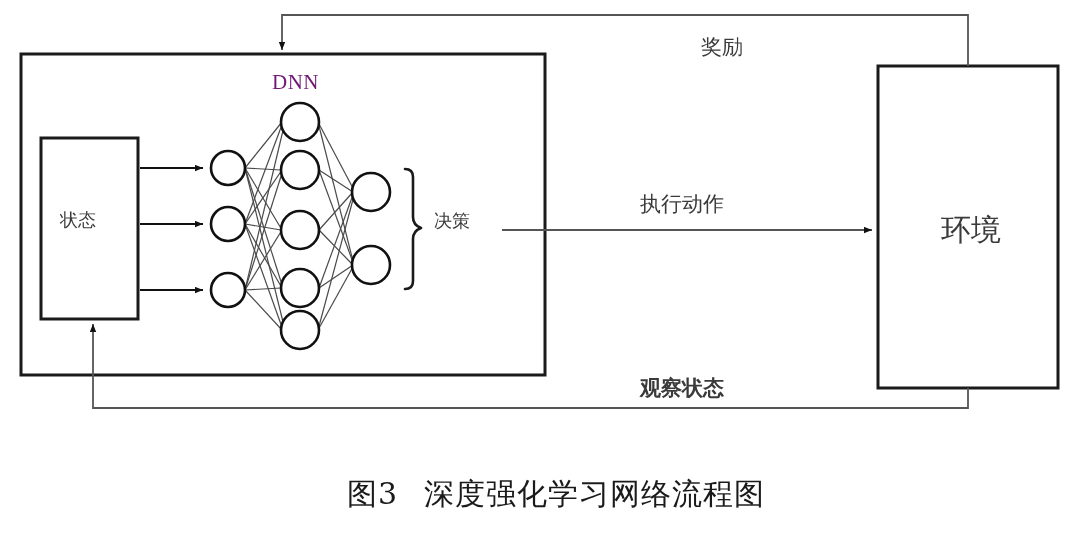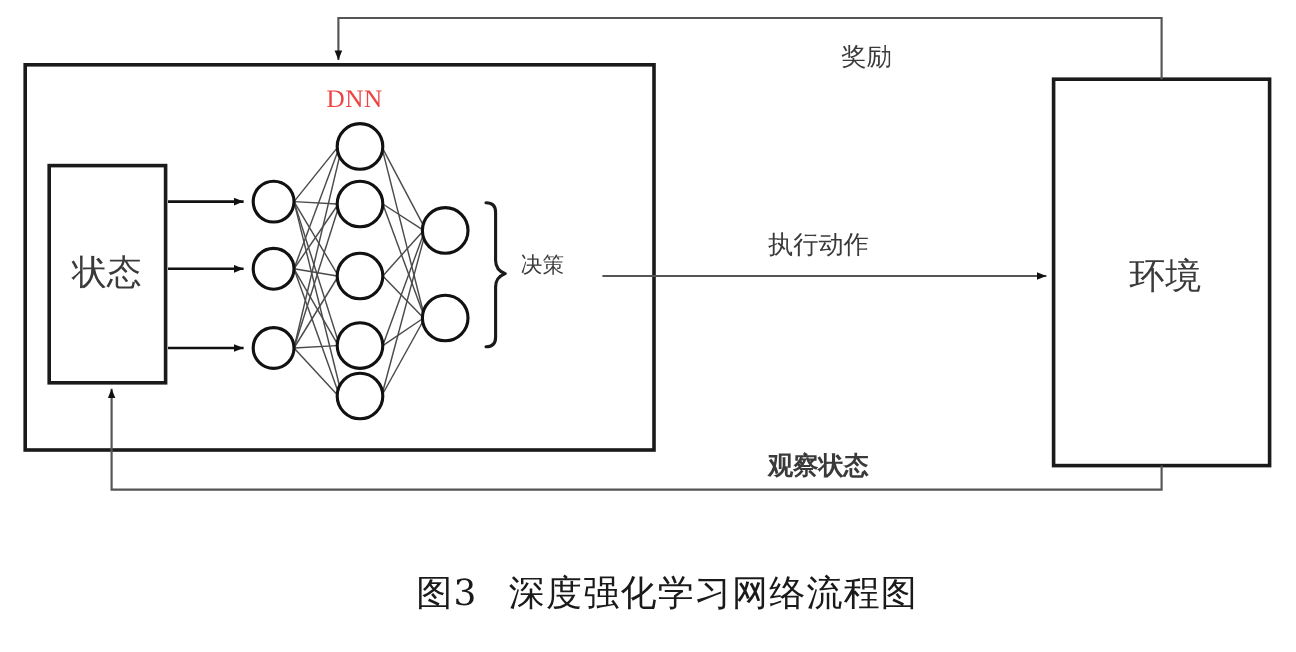--- a/index.html
+++ b/index.html
@@ -30,26 +30,26 @@
   }
   .cjk {
     font-family: "DejaVu Sans", "Liberation Sans", sans-serif;
     color: #3a3a3a;
   }
   #label-dnn {
     left: 272px;
     top: 70px;
     font-size: 21px;
     letter-spacing: 0.5px;
-    color: #ef4444;
+    color: #701a75;
   }
   #label-state {
     left: 60px;
     top: 208px;
-    font-size: 29px;
+    font-size: 18px;
   }
   #label-decision {
     left: 434px;
     top: 209px;
     font-size: 18px;
   }
   #label-reward {
     left: 653px;
     top: 33px;
     font-size: 21px;

